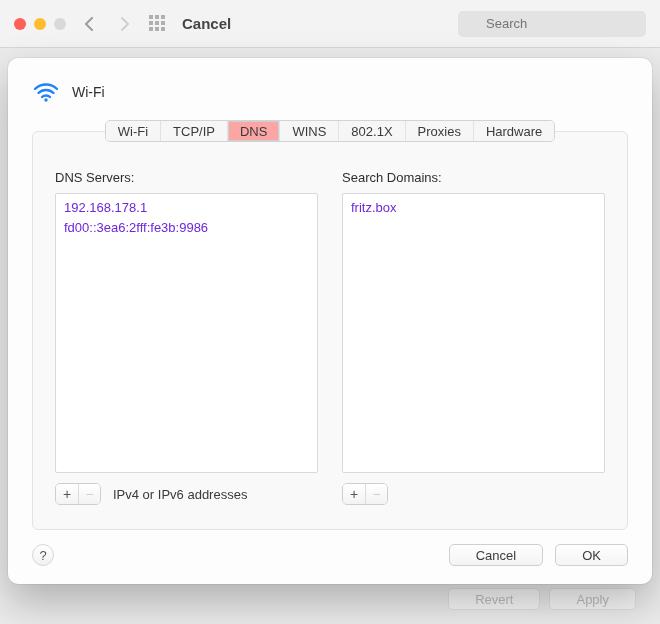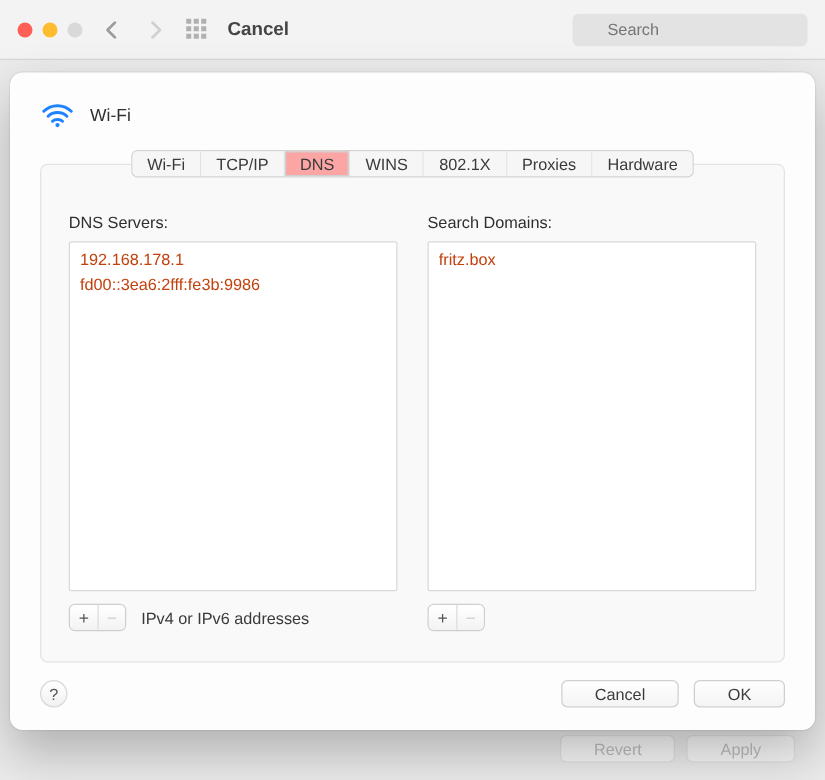--- a/index.html
+++ b/index.html
@@ -169,21 +169,21 @@
     .col { flex: 1; display: flex; flex-direction: column; }
     .col-label { font-size: 13px; color: #2e2e2e; margin-bottom: 8px; }
 
     .listbox {
       border: 1px solid #d9d9d9;
       background: #ffffff;
       height: 280px;
       border-radius: 2px;
       padding: 4px 6px;
       font-size: 13px;
-      color: #c2410c;
+      color: #6d28d9;
       overflow: auto;
     }
     .list-item { padding: 1px 2px; line-height: 18px; white-space: nowrap; }
 
     .col-foot {
       display: flex;
       align-items: center;
       gap: 12px;
       margin-top: 10px;
     }

